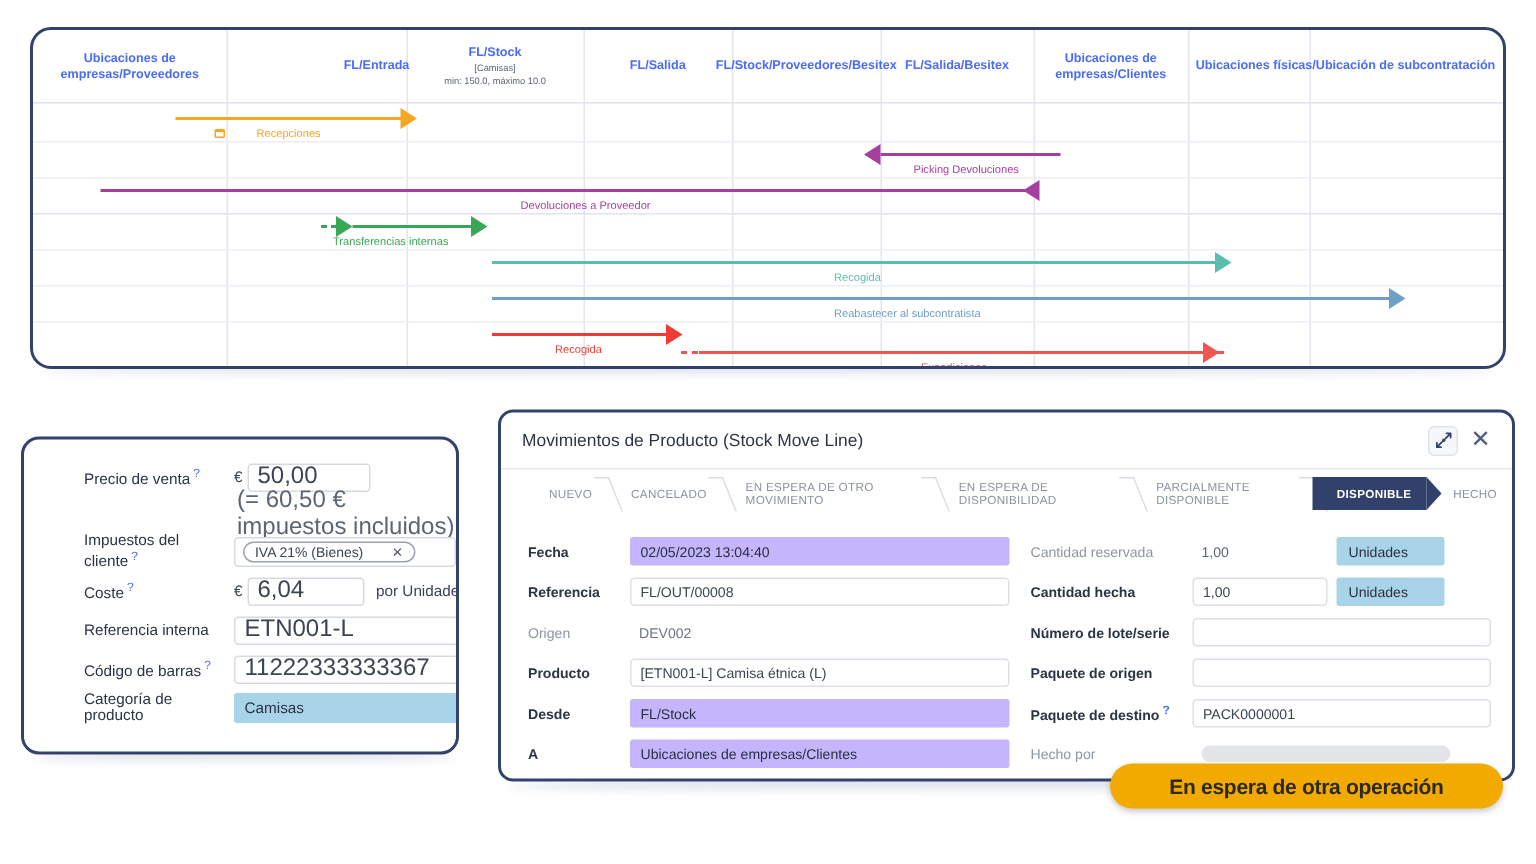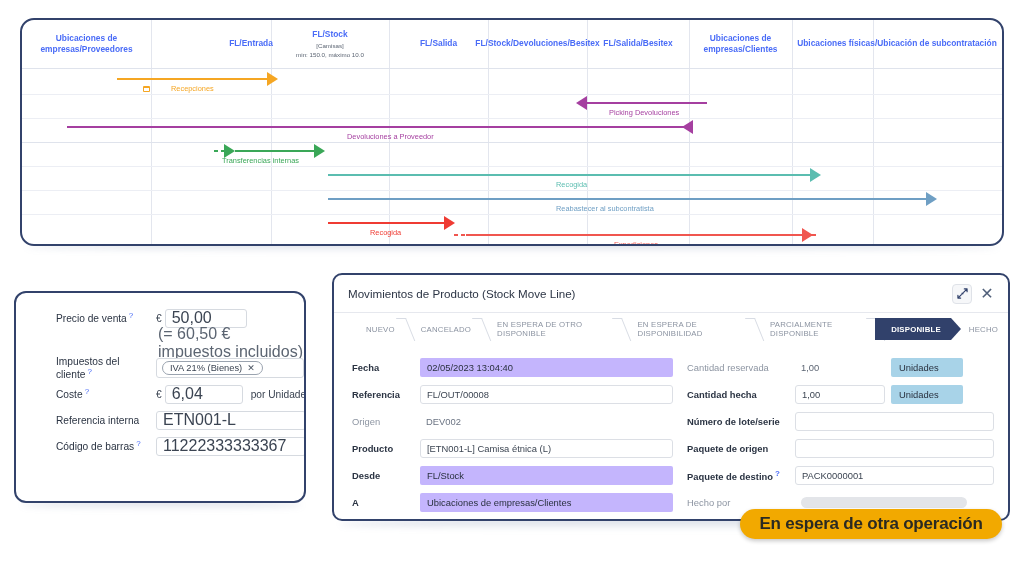--- a/index.html
+++ b/index.html
@@ -77,21 +77,21 @@
     font-size:16px; color:#3b4452; padding:2px 6px; height:19px; display:flex; align-items:center;
   }
   .euro { font-size:10.2px; color:#3b4452; margin-right:3px; }
   .subnote { font-size:16px; color:#5c6572; padding-left:2px; }
   .tagbox {
     border:1px solid #d6dae0; border-radius:3px; background:#fff; height:20px;
     display:flex; align-items:center; padding:0 5px;
   }
   .tag {
     border:1px solid #9aa3af; border-radius:10px; font-size:9.3px; color:#3b4452;
-    padding:1px 7px; display:flex; align-items:center; gap:5px; background:#fff;
+    padding:1px 7px; display:flex; align-items:center; gap:19px; background:#fff;
   }
   .tag .x { color:#4b5563; font-size:9px; }
   .hl { background:#a8d3e8; color:#2b3443; border:none; border-radius:2px; height:20px;
         display:flex; align-items:center; padding:0 7px; font-size:10.2px; }
   .unit-suffix { font-size:10.2px; color:#3b4452; margin-left:8px; white-space:nowrap; }
 
   
   .dialog {
     position:absolute; left:332px; top:273px; width:678px; height:248px;
     background:#fff; border:2px solid #32426b; border-radius:10px; overflow:hidden;
@@ -155,21 +155,21 @@
   .qty-box { width:90px; }
   .unit-hl { background:#a8d3e8; border-radius:2px; height:19px; display:flex; align-items:center;
              padding:0 8px; font-size:9.4px; color:#29313f; min-width:72px; }
   .ghost-pill { height:11px; width:166px; background:#e3e5e9; border-radius:6px; margin-left:6px; }
 
   
   .callout {
     position:absolute; left:740px; top:509px; width:262px; height:30px;
     background:#f2a900; border-radius:15px;
     display:flex; align-items:center; justify-content:center;
-    font-size:17px; font-weight:bold; color:#2a2a22; letter-spacing:-.2px;
+    font-size:14px; font-weight:bold; color:#2a2a22; letter-spacing:-.2px;
     box-shadow: 0 2px 4px rgba(0,0,0,.22);
   }
 </style>
 </head>
 <body>
 
 <div id="root">
 
   <div class="diagram-shadow"></div>
   <div class="diagram-card">
@@ -201,21 +201,21 @@
     </div>
     <div class="col-head" style="left:249px;width:118px;">
       <span>FL/Stock</span>
       <span class="sub">[Camisas]</span>
       <span class="sub">min: 150.0, máximo 10.0</span>
     </div>
     <div class="col-head" style="left:367px;width:99px;">
       <span>FL/Salida</span>
     </div>
     <div class="col-head" style="left:466px;width:99px;">
-      <span>FL/Stock/Devoluciones/Besitex</span>
+      <span>FL/Stock/Proveedores/Besitex</span>
     </div>
     <div class="col-head" style="left:565px;width:102px;">
       <span>FL/Salida/Besitex</span>
     </div>
     <div class="col-head" style="left:667px;width:103px;">
       <span>Ubicaciones de empresas/Clientes</span>
     </div>
     <div class="col-head" style="left:770px;width:210px;">
       <span>Ubicaciones físicas/Ubicación de subcontratación</span>
     </div>
@@ -350,20 +350,28 @@
 
     <div class="frow">
       <div class="flabel">
         <span>Código de barras</span><span class="hint">?</span>
       </div>
       <div class="fval">
         <div class="txtbox" style="width:150px;">11222333333367</div>
       </div>
     </div>
 
+    <div class="frow">
+      <div class="flabel">
+        <span>Categoría de producto</span>
+      </div>
+      <div class="fval">
+        <div class="hl" style="width:150px;">Camisas</div>
+      </div>
+    </div>
 
   </div>
 
   <div class="dialog-shadow"></div>
   <div class="dialog">
 
     <div class="dlg-head">
       <div class="dlg-title">Movimientos de Producto (Stock Move Line)</div>
       <div class="icon-btn">
         <svg width="11" height="11" viewBox="0 0 12 12" aria-hidden="true">
@@ -371,21 +379,21 @@
           <path d="M1 11 L4.8 7.2 M1 11 L1 8 M1 11 L4 11" stroke="#31416b" stroke-width="1.3" fill="none" stroke-linecap="round"></path>
           <circle cx="6" cy="6" r="1.2" fill="#31416b"></circle>
         </svg>
       </div>
       <div class="close-x">✕</div>
     </div>
 
     <div class="statusbar">
       <div class="st">NUEVO</div>
       <div class="st">CANCELADO</div>
-      <div class="st">EN ESPERA DE OTRO DISPONIBLE</div>
+      <div class="st">EN ESPERA DE OTRO MOVIMIENTO</div>
       <div class="st">EN ESPERA DE DISPONIBILIDAD</div>
       <div class="st">PARCIALMENTE DISPONIBLE</div>
       <div class="st active">DISPONIBLE</div>
       <div class="st last" style="padding-left:18px;">HECHO</div>
     </div>
 
     <div class="dlg-body">
 
       <div class="dcol left">
 

